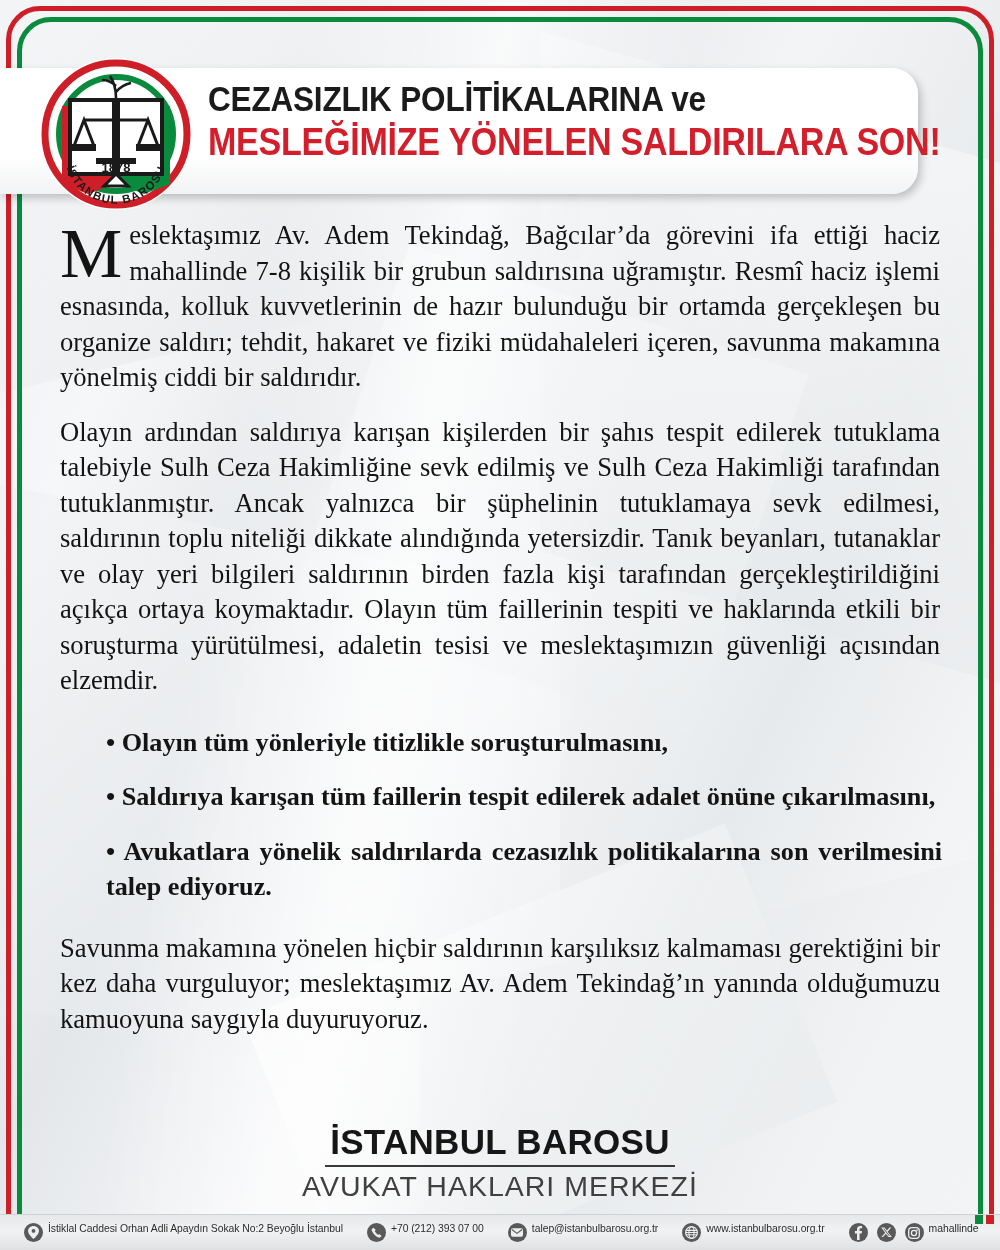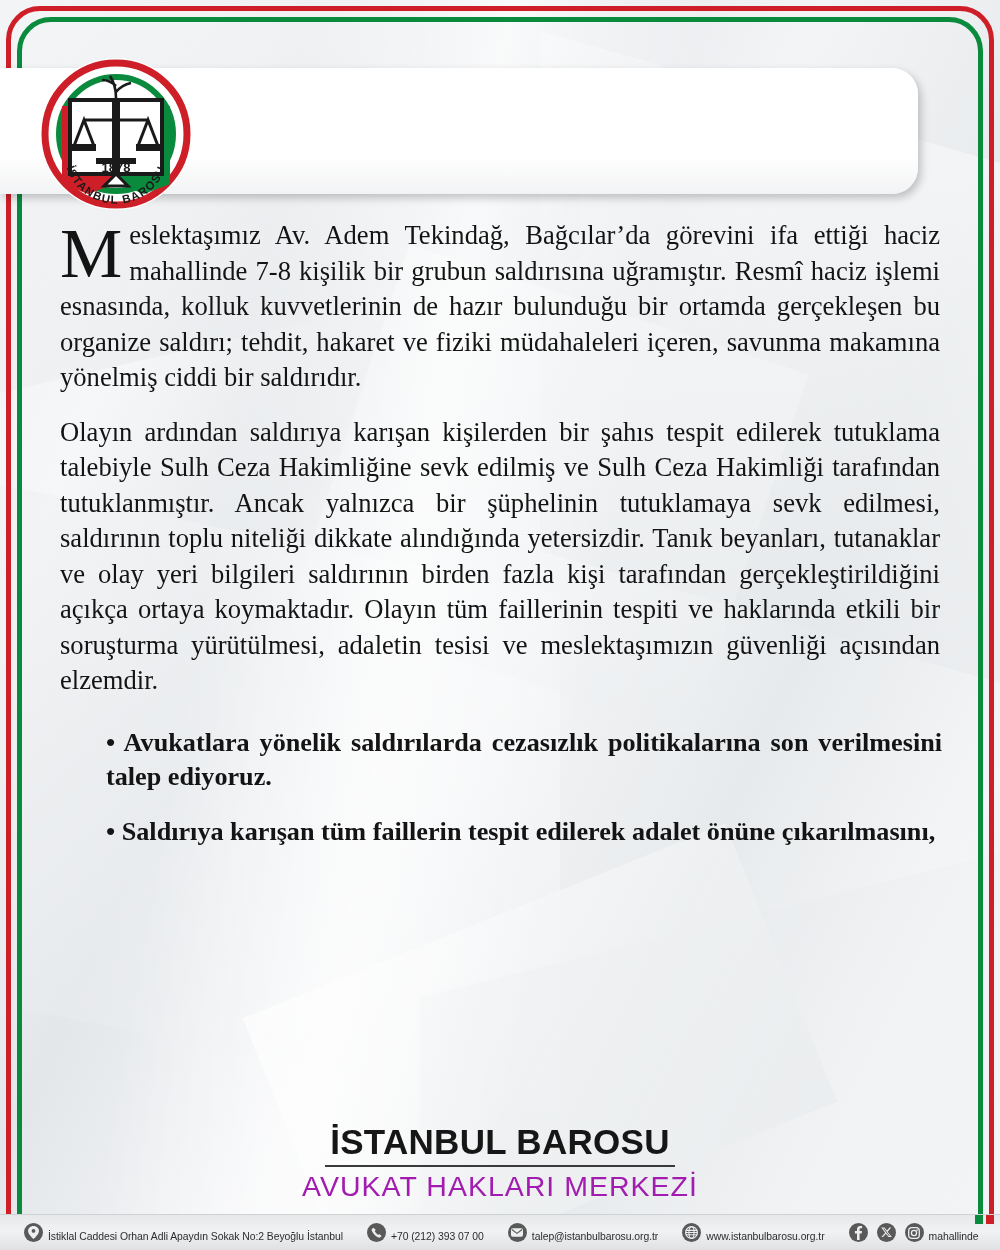--- a/index.html
+++ b/index.html
@@ -100,35 +100,35 @@
 
   
   .signature { position: absolute; left: 0; top: 1122px; width: 1000px; text-align: center; }
   .sig-main {
     font-size: 35px; font-weight: 700; color: #161616;
     letter-spacing: 0.3px; display: inline-block;
     transform: scaleX(1.0);
   }
   .sig-rule { width: 350px; height: 2px; background: #3a3a3a; margin: 3px auto 3px; }
   .sig-sub {
-    font-size: 28.5px; font-weight: 400; color: #a21caf;
+    font-size: 28.5px; font-weight: 400; color: #404040;
     letter-spacing: 1.0px;
   }
 
   
   .footer {
     position: absolute; left: 0; bottom: 0; width: 1000px; height: 36px;
     background: linear-gradient(180deg,#e6e8ea 0%,#f1f2f3 45%,#dfe1e3 100%);
     border-top: 1px solid #cfd2d4;
     display: flex; align-items: center; gap: 9px;
     padding: 0 10px 0 24px;
     font-size: 10.4px; color: #2d2d2d;
     font-family: "Liberation Sans", sans-serif;
   }
-  .f-item { display: flex; align-items: flex-end; gap: 5px; white-space: nowrap; }
+  .f-item { display: flex; align-items: flex-start; gap: 5px; white-space: nowrap; }
   .f-icon {
     width: 19px; height: 19px; border-radius: 50%;
     background: #595959; color: #eceef0;
     display: flex; align-items: center; justify-content: center;
     font-size: 11px; flex: 0 0 auto;
   }
   .f-icon svg { display:block; }
   .f-text { letter-spacing: -0.05px; }
   .f-spacer { flex: 0 0 6px; }
   .f-flagbits { position: absolute; right: 6px; top: 0; display: flex; gap: 3px; }
@@ -149,20 +149,24 @@
     <div class="poly p6"></div>
     <div class="shine"></div>
   </div>
 
   <div class="frame-red"></div>
   <div class="frame-green"></div>
 
   <div class="header">
     <div class="header-band"></div>
 
+    <div class="header-titles">
+      <div class="title-line1">CEZASIZLIK POLİTİKALARINA ve</div>
+      <div class="title-line2">MESLEĞİMİZE YÖNELEN SALDIRILARA SON!</div>
+    </div>
 
     <div class="logo">
       <svg viewBox="0 0 160 160" width="160" height="160">
         <circle cx="80" cy="80" r="76" fill="#ffffff"></circle>
         <circle cx="80" cy="80" r="71" fill="none" stroke="#ce1f28" stroke-width="7"></circle>
         <circle cx="80" cy="80" r="61" fill="none" stroke="#ffffff" stroke-width="4"></circle>
         <circle cx="80" cy="80" r="57" fill="none" stroke="#0a8a3c" stroke-width="6"></circle>
 
         <path d="M26 52 h52 v78 l-26 10 -26 -10 z" fill="#ce1f28"></path>
         <path d="M82 52 h52 v78 l-26 10 -26 -10 z" fill="#0a8a3c"></path>
@@ -194,24 +198,28 @@
 
     <p class="para intro">
       <span class="dropcap">M</span><span>eslektaşımız </span><b>Av. Adem Tekindağ, Bağcılar’da görevini ifa ettiği haciz mahallinde 7-8 kişilik bir grubun saldırısına uğramıştır.</b><span> Resmî haciz işlemi esnasında, kolluk kuvvetlerinin de hazır bulunduğu bir ortamda gerçekleşen bu </span><b>organize saldırı; tehdit, hakaret ve fiziki müdahaleleri içeren, savunma makamına yönelmiş ciddi bir saldırıdır.</b>
     </p>
 
     <p class="para">
       <span>Olayın ardından saldırıya karışan kişilerden bir şahıs tespit edilerek tutuklama talebiyle Sulh Ceza Hakimliğine sevk edilmiş ve Sulh Ceza Hakimliği tarafından tutuklanmıştır. Ancak </span><b>yalnızca bir şüphelinin tutuklamaya sevk edilmesi, saldırının toplu niteliği dikkate alındığında yetersizdir.</b><span> Tanık beyanları, tutanaklar ve olay yeri bilgileri saldırının </span><b>birden fazla kişi tarafından gerçekleştirildiğini açıkça ortaya koymaktadır.</b><span> Olayın tüm faillerinin tespiti ve haklarında etkili bir soruşturma yürütülmesi, adaletin tesisi ve meslektaşımızın güvenliği açısından elzemdir.</span>
     </p>
 
     <div class="bullets">
+      <div class="bullet">• Olayın tüm yönleriyle titizlikle soruşturulmasını,</div>
+      <div class="bullet">• Saldırıya karışan tüm faillerin tespit edilerek adalet önüne çıkarılmasını,</div>
       <div class="bullet">• Avukatlara yönelik saldırılarda cezasızlık politikalarına son verilmesini talep ediyoruz.</div>
-      <div class="bullet">• Saldırıya karışan tüm faillerin tespit edilerek adalet önüne çıkarılmasını,</div>
-    </div>
-
+    </div>
+
+    <p class="para closing">
+      <span>Savunma makamına yönelen </span><b>hiçbir saldırının karşılıksız kalmaması gerektiğini</b><span> bir kez daha vurguluyor; meslektaşımız </span><b>Av. Adem Tekindağ’ın yanında olduğumuzu</b><span> kamuoyuna saygıyla duyuruyoruz.</span>
+    </p>
   </div>
 
   <div class="signature">
     <div class="sig-main">İSTANBUL BAROSU</div>
     <div class="sig-rule"></div>
     <div class="sig-sub">AVUKAT HAKLARI MERKEZİ</div>
   </div>
 
   <div class="footer">
 

